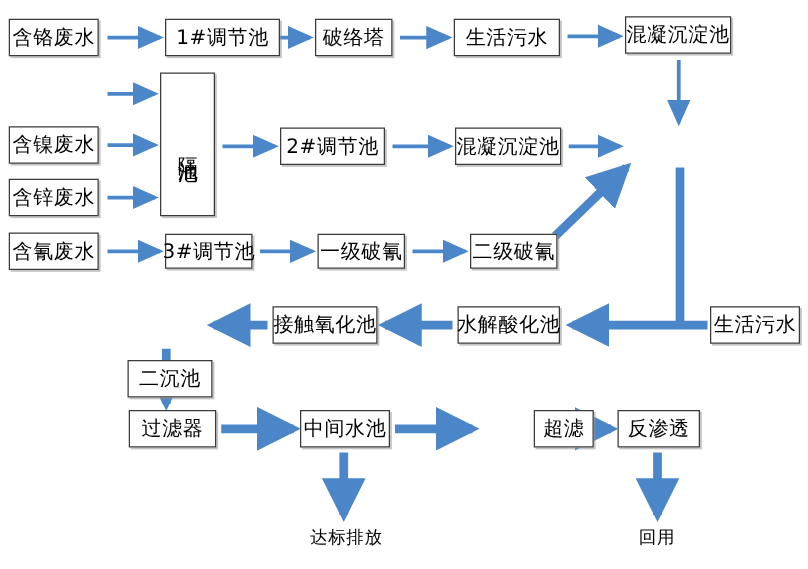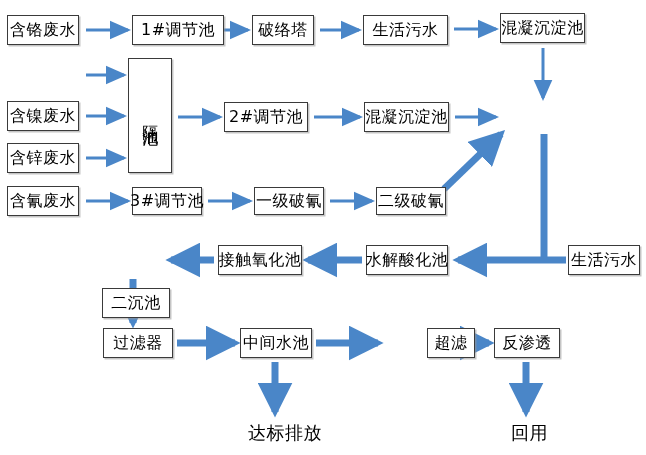--- a/index.html
+++ b/index.html
@@ -30,21 +30,21 @@
     box-shadow: 1.5px 1.5px 0 rgba(150,150,150,0.55);
     white-space: nowrap;
   }
   .node.vertical {
     writing-mode: vertical-rl;
     text-orientation: upright;
     letter-spacing: 2px;
   }
   .plain-label {
     position: absolute;
-    font-size: 18px;
+    font-size: 14px;
     color: #000000;
     letter-spacing: 0.5px;
     white-space: nowrap;
   }
   svg.edges {
     position: absolute;
     left: 0;
     top: 0;
     width: 646px;
     height: 455px;

